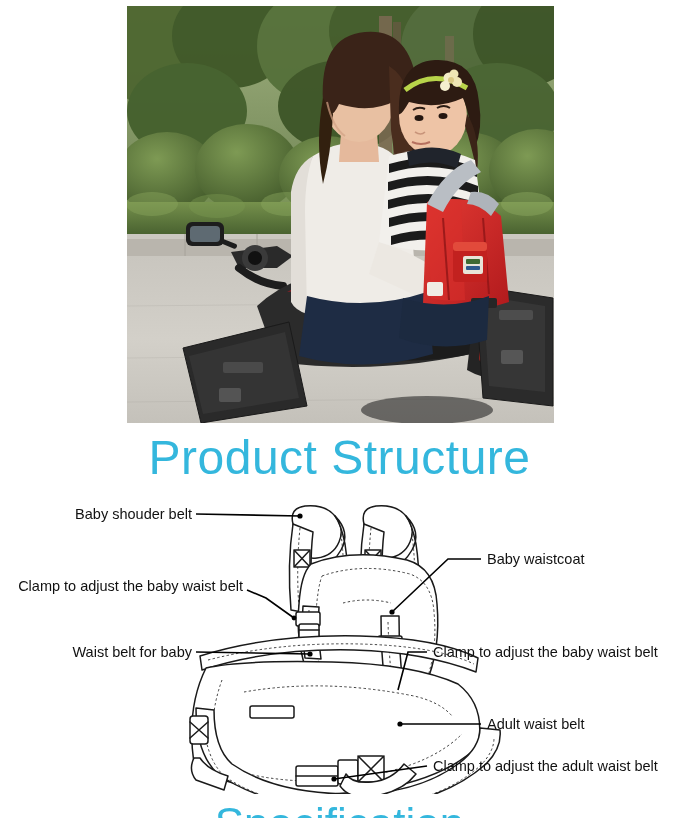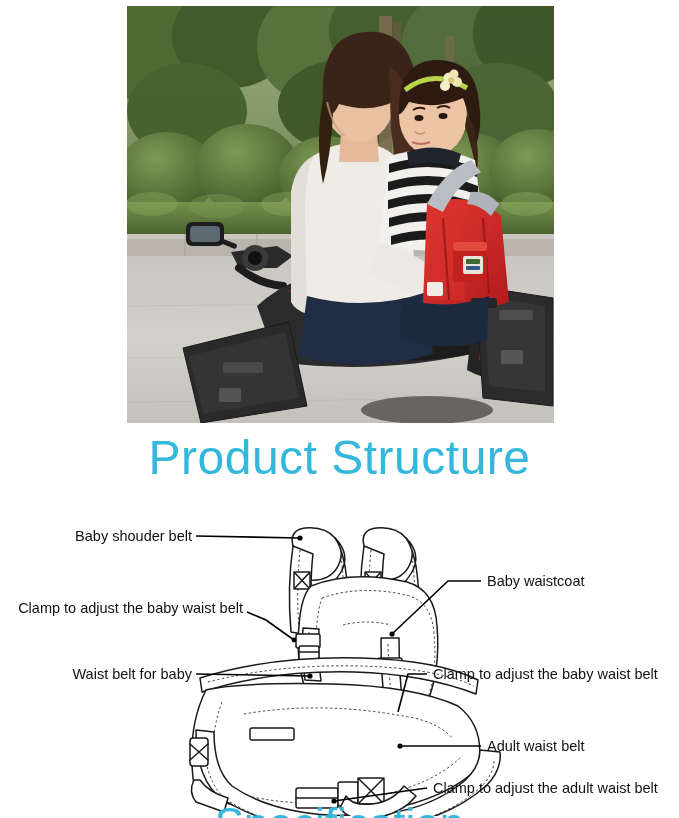--- a/index.html
+++ b/index.html
@@ -26,21 +26,21 @@
     text-align:center;
     font-size:48px;
     line-height:52px;
     font-weight:400;
     letter-spacing:0.5px;
     white-space:nowrap;
   }
 
   
   .diagram-wrap{
-    position:absolute;left:0;top:516px;width:679px;height:300px;
+    position:absolute;left:0;top:494px;width:679px;height:300px;
   }
   .diagram-svg{display:block;width:679px;height:300px;}
   .lbl{
     font-family:"Liberation Sans", sans-serif;
     font-size:14.5px;
     fill:#111111;
   }
   .lbl-r{ text-anchor:start; }
   .lbl-l{ text-anchor:end; }
   .leader{ stroke:#000; stroke-width:1.6; fill:none; }

